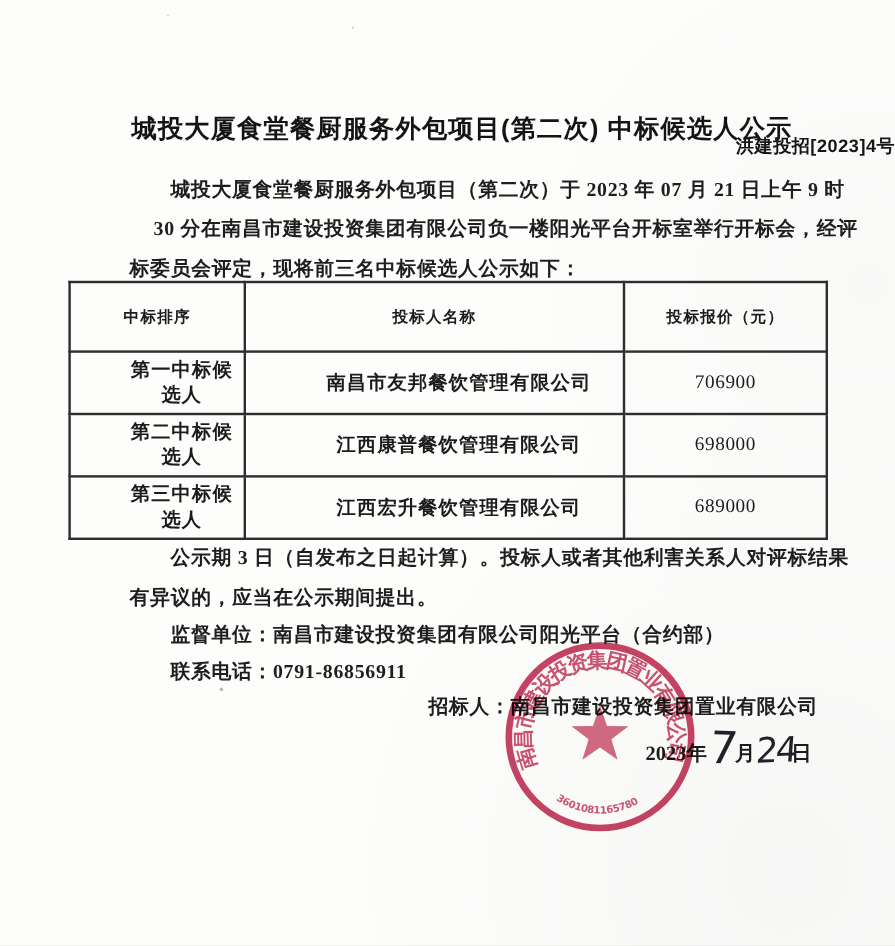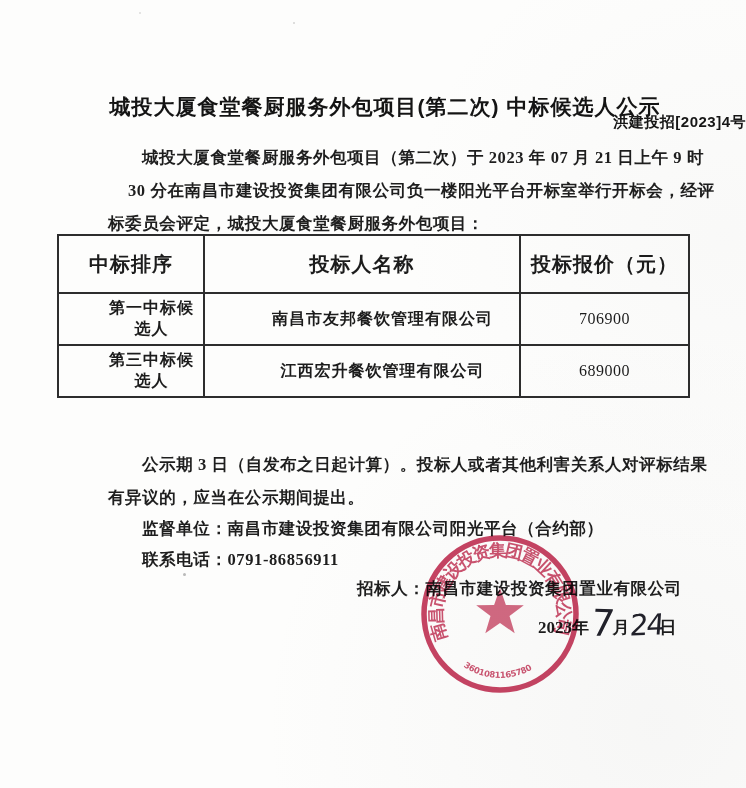--- a/index.html
+++ b/index.html
@@ -46,21 +46,21 @@
   }
   table.bid-table th, table.bid-table td{
     border:2px solid #2d2d2d;
     text-align:center;vertical-align:middle;
     color:#1c1c1c;
     overflow:hidden;
   }
   table.bid-table th{
     height:54px;
     font-family:"Liberation Sans", sans-serif;
-    font-size:20px;font-weight:bold;letter-spacing:1px;
+    font-size:13px;font-weight:bold;letter-spacing:1px;
   }
   table.bid-table td{height:48px;}
   td.cell-rank, td.cell-bidder{
     font-family:Liberation Sans, sans-serif;
     font-weight:700;font-size:16px;letter-spacing:1px;padding-left:42px;
   }
   td.cell-price{
     font-family:"Liberation Serif", serif;
     font-size:16px;font-weight:500;letter-spacing:0.5px;
   }
@@ -115,40 +115,45 @@
 </head>
 <body>
 
 <div class="page">
 
   <div class="doc-title">城投大厦食堂餐厨服务外包项目(第二次) 中标候选人公示</div>
   <div class="doc-number">洪建投招[2023]4号</div>
 
   <div class="body-line indent" style="top:147px;">城投大厦食堂餐厨服务外包项目（第二次）于 2023 年 07 月 21 日上午 9 时</div>
   <div class="body-line" style="top:180px;margin-left:20px;">30 分在南昌市建设投资集团有限公司负一楼阳光平台开标室举行开标会，经评</div>
-  <div class="body-line" style="top:213px;">标委员会评定，城投大厦食堂餐厨服务外包项目：</div>
+  <div class="body-line" style="top:213px;">标委员会评定，现将前三名中标候选人公示如下：</div>
 
   <table class="bid-table">
     <colgroup>
       <col style="width:146px">
         <col style="width:316px">
         <col style="width:169px">
     </colgroup>
     <thead>
       <tr>
         <th>中标排序</th>
         <th>投标人名称</th>
         <th>投标报价（元）</th>
       </tr>
     </thead>
     <tbody>
       <tr>
         <td class="cell-rank">第一中标候选人</td>
         <td class="cell-bidder">南昌市友邦餐饮管理有限公司</td>
         <td class="cell-price">706900</td>
+      </tr>
+      <tr>
+        <td class="cell-rank">第二中标候选人</td>
+        <td class="cell-bidder">江西康普餐饮管理有限公司</td>
+        <td class="cell-price">698000</td>
       </tr>
       <tr>
         <td class="cell-rank">第三中标候选人</td>
         <td class="cell-bidder">江西宏升餐饮管理有限公司</td>
         <td class="cell-price">689000</td>
       </tr>
     </tbody>
   </table>
 
   <div class="body-line indent" style="top:454px;">公示期 3 日（自发布之日起计算）。投标人或者其他利害关系人对评标结果</div>

